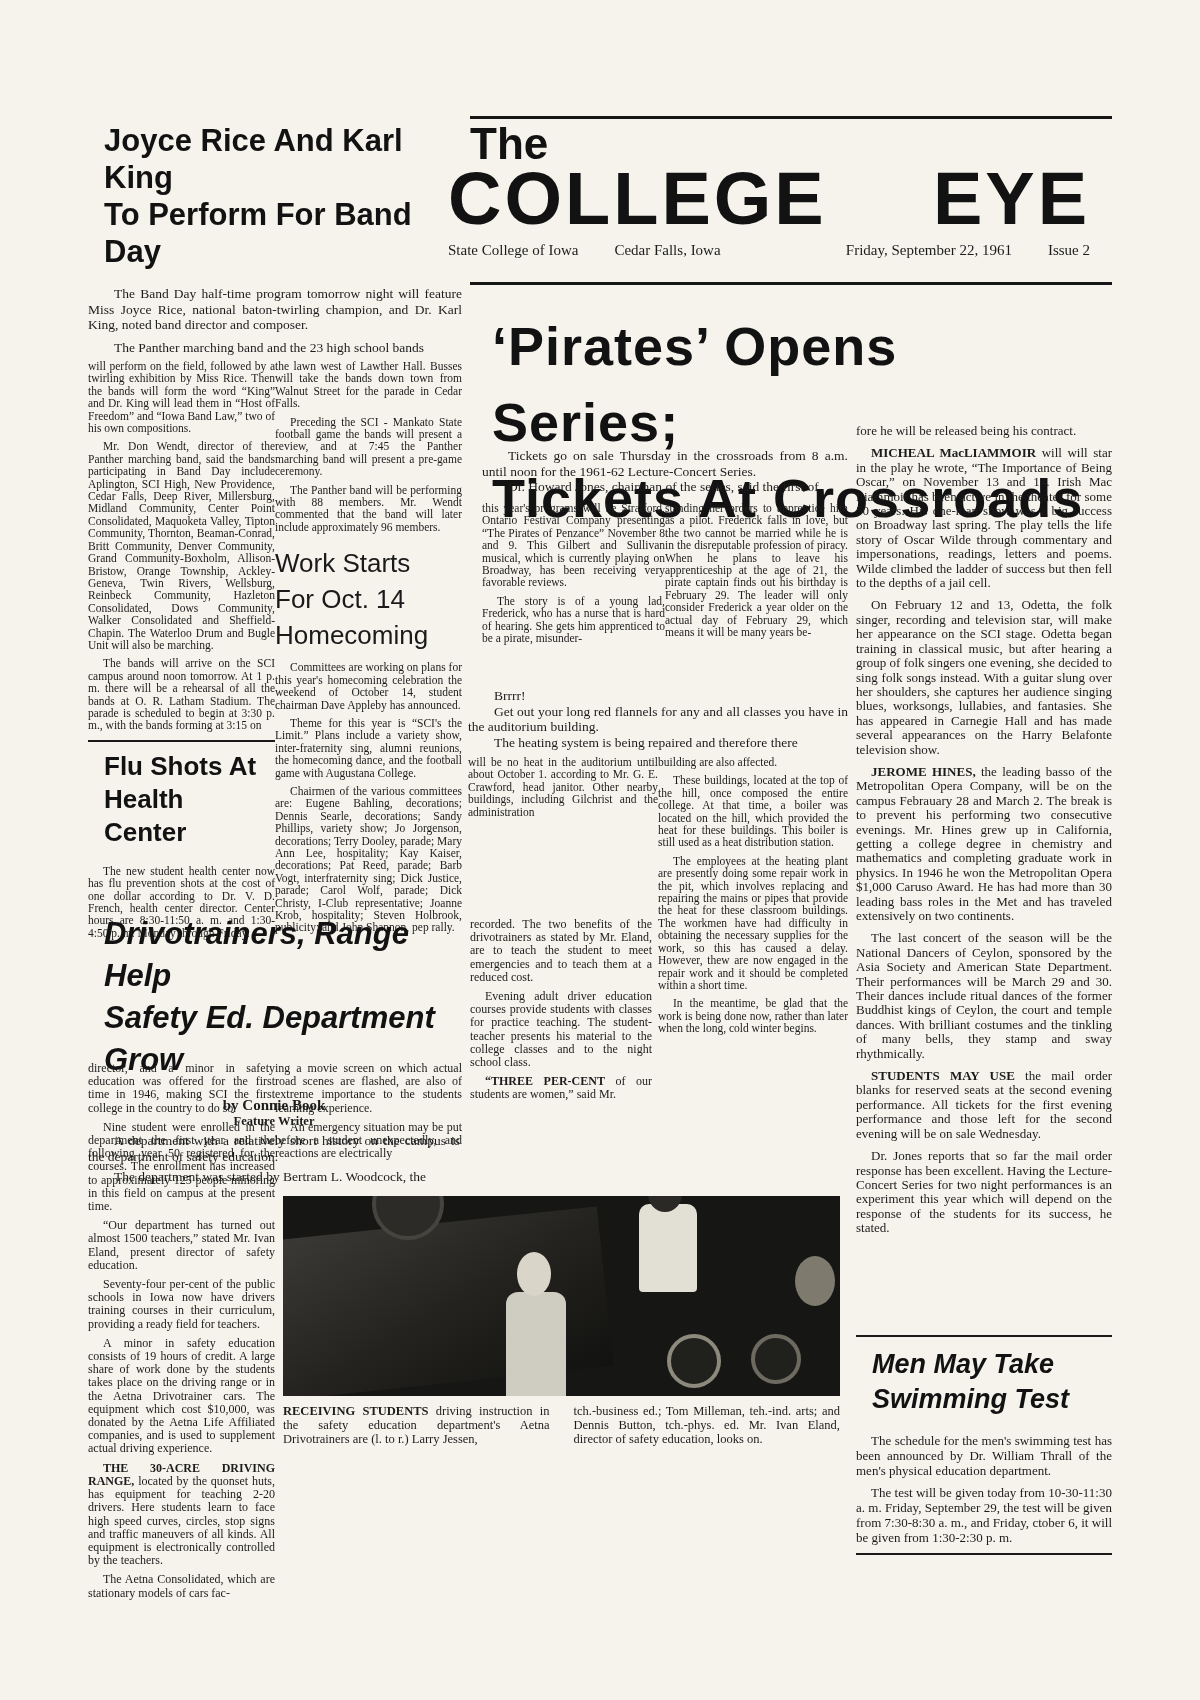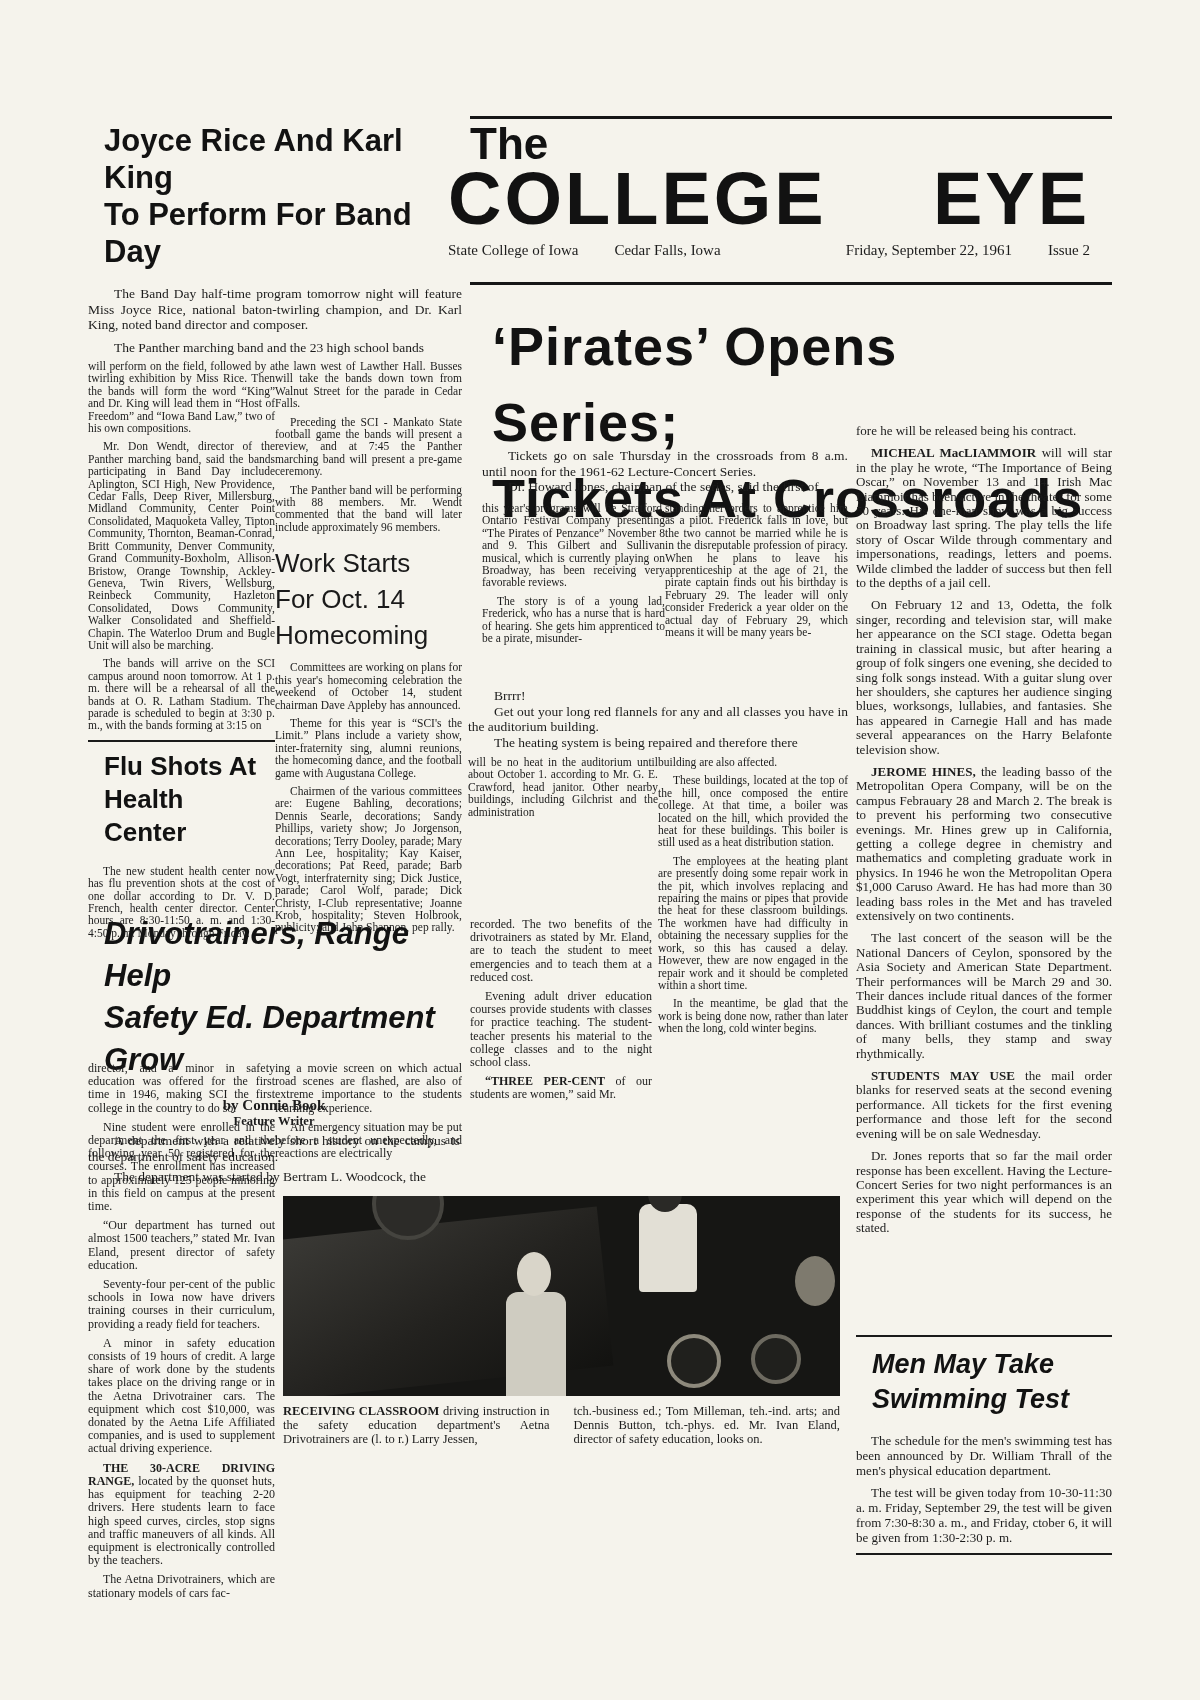--- a/index.html
+++ b/index.html
@@ -198,21 +198,21 @@
     <p class="lead-p ind">The department was started by Bertram L. Woodcock, the</p>
   </div>
   <div id="drivo-cols" class="cols">
     <div class="col plist contcol">
         <p class="p"><strong class="leadin"></strong><span>director, and a minor in safety education was offered for the first time in 1946, making SCI the first college in the country to do so.</span></p>
         <p class="p"><strong class="leadin"></strong><span>Nine student were enrolled in the department the first year and the following year 50 registered for the courses. The enrollment has increased to approximately 125 people minoring in this field on campus at the present time.</span></p>
         <p class="p"><strong class="leadin"></strong><span>“Our department has turned out almost 1500 teachers,” stated Mr. Ivan Eland, present director of safety education.</span></p>
         <p class="p"><strong class="leadin"></strong><span>Seventy-four per-cent of the public schools in Iowa now have drivers training courses in their curriculum, providing a ready field for teachers.</span></p>
         <p class="p"><strong class="leadin"></strong><span>A minor in safety education consists of 19 hours of credit. A large share of work done by the students takes place on the driving range or in the Aetna Drivotrainer cars. The equipment which cost $10,000, was donated by the Aetna Life Affiliated companies, and is used to supplement actual driving experience.</span></p>
         <p class="p"><strong class="leadin">THE 30-ACRE DRIVING RANGE,</strong><span> located by the quonset huts, has equipment for teaching 2-20 drivers. Here students learn to face high speed curves, circles, stop signs and traffic maneuvers of all kinds. All equipment is electronically controlled by the teachers.</span></p>
-        <p class="p"><strong class="leadin"></strong><span>The Aetna Drivotrainers, which are stationary models of cars fac-</span></p>
+        <p class="p"><strong class="leadin"></strong><span>The Aetna Consolidated, which are stationary models of cars fac-</span></p>
       </div>
     <div class="col plist contcol">
         <p class="p"><strong class="leadin"></strong><span>ing a movie screen on which actual road scenes are flashed, are also of extreme importance to the students learning experience.</span></p>
         <p class="p"><strong class="leadin"></strong><span>An emergency situation may be put before a student unexpectedly, and reactions are electrically</span></p>
       </div>
   </div>
   <div id="drivo-colC" class="plist contcol">
       <p class="p"><strong class="leadin"></strong><span>recorded. The two benefits of the drivotrainers as stated by Mr. Eland, are to teach the student to meet emergencies and to teach them at a reduced cost.</span></p>
       <p class="p"><strong class="leadin"></strong><span>Evening adult driver education courses provide students with classes for practice teaching. The student-teacher presents his material to the college classes and to the night school class.</span></p>
       <p class="p"><strong class="leadin">“THREE PER-CENT</strong><span> of our students are women,” said Mr.</span></p>
@@ -223,21 +223,21 @@
     <div class="ph ph-fan"></div>
     <div class="ph ph-body"></div>
     <div class="ph ph-face"></div>
     <div class="ph ph-instr"></div>
     <div class="ph ph-instr-head"></div>
     <div class="ph ph-dial1"></div>
     <div class="ph ph-dial2"></div>
     <div class="ph ph-girl"></div>
   </div>
   <div id="caption">
-    <div class="cap"><strong class="leadin">RECEIVING CLASSROOM</strong><span> driving instruction in the safety education department's Aetna Drivotrainers are (l. to r.) Larry Jessen,</span></div>
+    <div class="cap"><strong class="leadin">RECEIVING STUDENTS</strong><span> driving instruction in the safety education department's Aetna Drivotrainers are (l. to r.) Larry Jessen,</span></div>
     <div class="cap"><span>tch.-business ed.; Tom Milleman, teh.-ind. arts; and Dennis Button, tch.-phys. ed. Mr. Ivan Eland, director of safety education, looks on.</span></div>
   </div>
 
   <div id="swim">
     <div class="divider" style="margin:0"></div>
     <h2 id="swim-h" class="hs hital">
       <span style="display:block">Men May Take</span>
       <span style="display:block">Swimming Test</span>
     </h2>
     <div class="plist" style="margin-top:10px">

